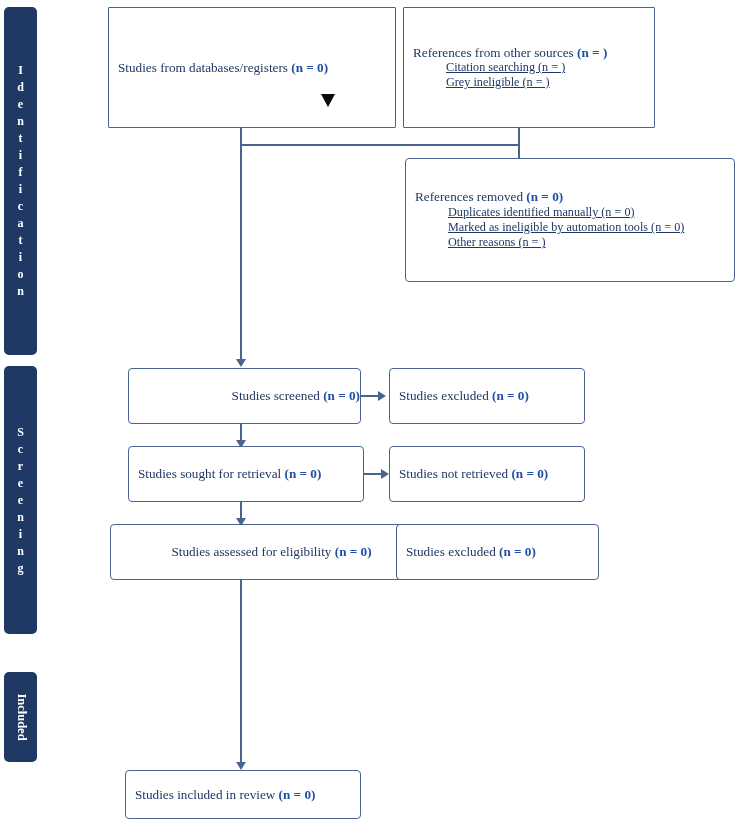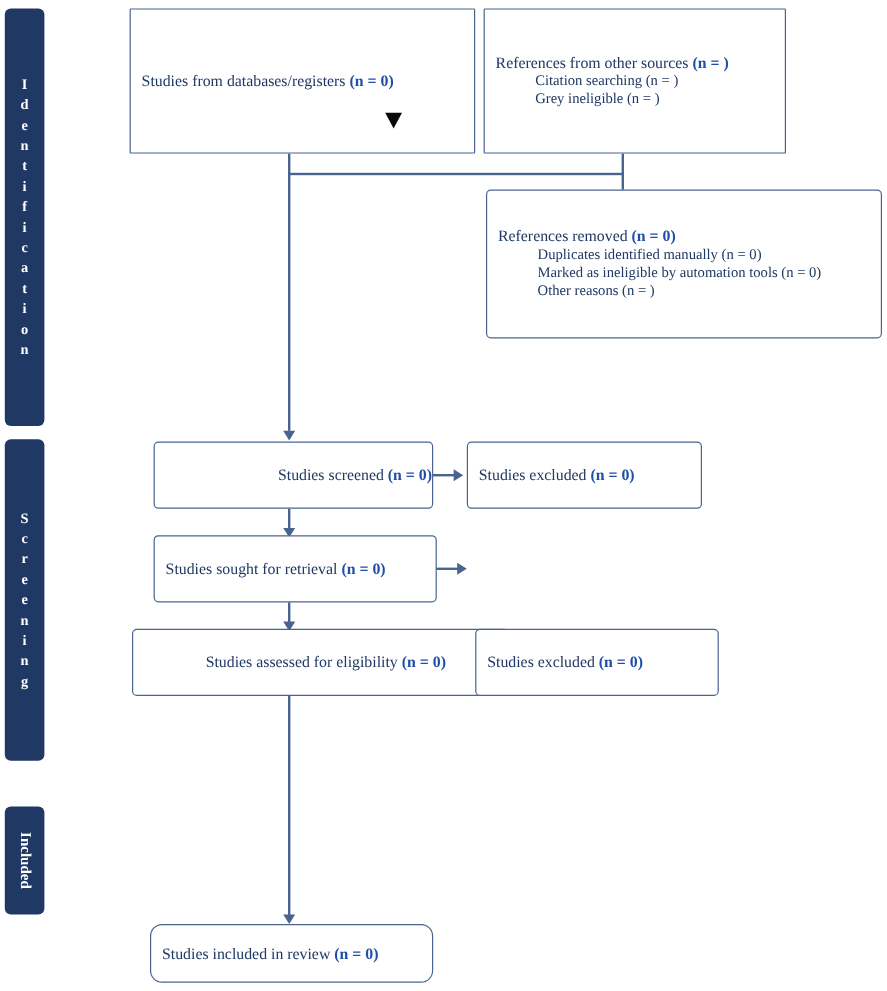--- a/index.html
+++ b/index.html
@@ -71,20 +71,21 @@
     padding-left: 9px;
     white-space: nowrap;
   }
   .node.square { border-radius: 1px; }
   .node .sub {
     display: block;
     padding-left: 42px;
     font-size: 12.2px;
     line-height: 15.2px;
     white-space: nowrap;
+    text-decoration: underline;
   }
   .nbold {
     color: #1F4FA6;
     font-weight: bold;
   }
 
   
   .line {
     position: absolute;
     background: #4A6490;
@@ -209,31 +210,35 @@
   <div class="node" style="left:389px; top:368px; width:196px; height:56px;">
     <span class="title"><span>Studies excluded</span>
       <span class="nbold">(n = 0)</span></span>
   </div>
 
   <div class="node" style="left:128px; top:446px; width:236px; height:56px;">
     <span class="title"><span>Studies sought for retrieval</span>
       <span class="nbold">(n = 0)</span></span>
   </div>
 
+  <div class="node" style="left:389px; top:446px; width:196px; height:56px;">
+    <span class="title"><span>Studies not retrieved</span>
+      <span class="nbold">(n = 0)</span></span>
+  </div>
 
   <div class="node" style="left:110px; top:524px; width:314px; height:56px;text-align:center;">
     <span class="title"><span>Studies assessed for eligibility</span>
       <span class="nbold">(n = 0)</span></span>
   </div>
 
   <div class="node" style="left:396px; top:524px; width:203px; height:56px;">
     <span class="title"><span>Studies excluded</span>
       <span class="nbold">(n = 0)</span></span>
   </div>
 
-  <div class="node" style="left:125px; top:770px; width:236px; height:49px;border-radius:10px;">
+  <div class="node" style="left:125px; top:770px; width:236px; height:49px;">
     <span class="title"><span>Studies included in review</span>
       <span class="nbold">(n = 0)</span></span>
   </div>
 
   <div class="cursor-caret" style="left:321px; top:94px;"></div>
 
 </div>
 
 </body></html>

